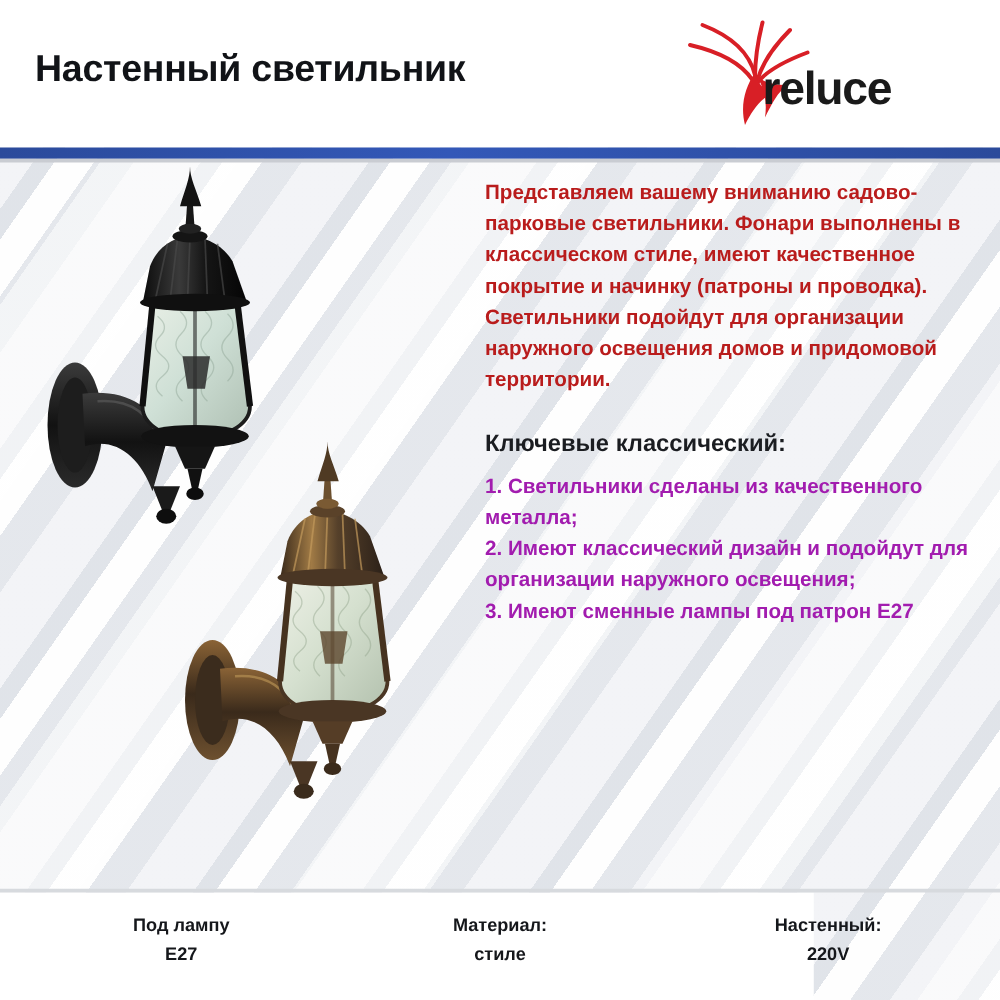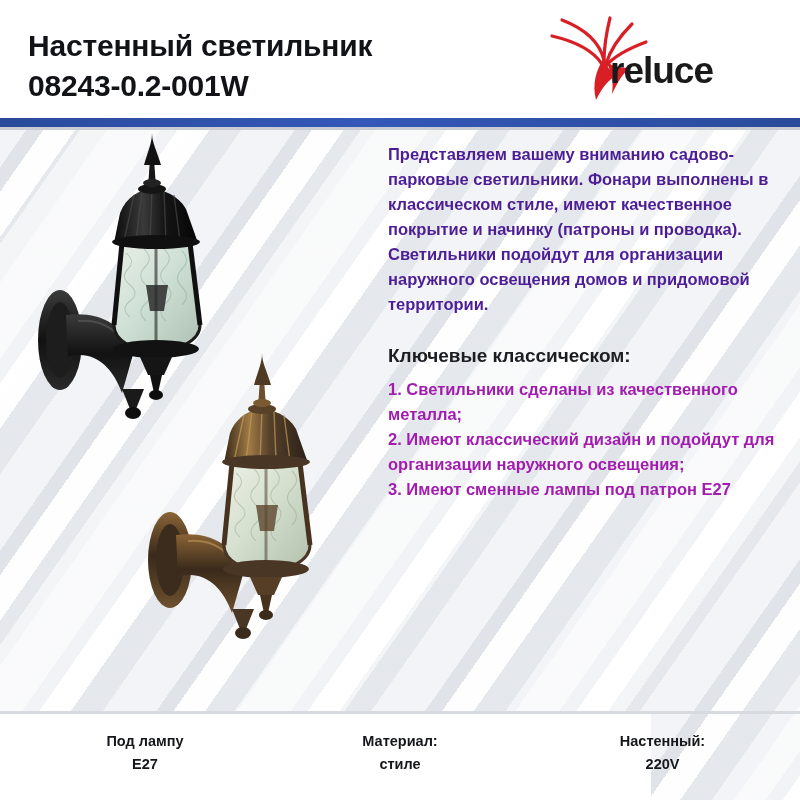--- a/index.html
+++ b/index.html
@@ -40,21 +40,21 @@
         rgba(255,255,255,0.55) 230px);
   }
 
   
   .header {
     position:absolute; left:0; top:0; width:800px; height:118px;
     background:#ffffff;
     z-index:5;
   }
   .header-title {
-    position:absolute; left:28px; top:26px;
+    position:absolute; left:28px; top:36px;
     width:540px;
     font-size:30px; font-weight:bold; color:#111317;
     line-height:40px;
     letter-spacing:-0.2px;
   }
   .header-title .line2 { display:block; }
 
   .logo {
     position:absolute; right:22px; top:14px;
     width:230px; height:92px;
@@ -74,21 +74,21 @@
     position:absolute; left:0; top:127px; width:800px; height:3px;
     background:#c9ccd2; z-index:6;
   }
 
   
   .text-col {
     position:absolute; left:388px; top:142px; width:392px;
     z-index:4;
   }
   .intro {
-    font-size:16.5px; font-weight:bold; color:#4c1d95; line-height:25px;
+    font-size:16.5px; font-weight:bold; color:#b91c1c; line-height:25px;
   }
   .adv-title {
     margin-top:26px;
     font-size:19px; font-weight:bold; color:#1b1d21; line-height:26px;
   }
   .adv-list {
     margin-top:8px;
     font-size:16.5px; font-weight:bold; color:#a21caf; line-height:25px;
   }
 
@@ -119,21 +119,20 @@
 <body>
 
 <div id="page">
 
   <div class="bg-stripes"></div>
   <div class="bg-soft"></div>
 
   <div class="header">
     <div class="header-title">
       <span>Настенный светильник</span>
-      <span class="line2">08243-0.2-001W</span>
     </div>
 
     <div class="logo">
       <svg width="230" height="92" viewBox="0 0 230 92">
         <g fill="none" stroke="#d81f26" stroke-width="3.2" stroke-linecap="round">
           <path d="M14 6 C 40 16, 52 30, 56 46"></path>
           <path d="M4 22 C 30 28, 46 38, 54 50"></path>
           <path d="M62 4 C 58 20, 56 34, 56 48"></path>
           <path d="M84 10 C 72 22, 62 36, 58 50"></path>
           <path d="M98 28 C 82 34, 66 42, 58 52"></path>
@@ -269,21 +268,21 @@
       <ellipse cx="134" cy="68" rx="9" ry="4" fill="#7a5a33"></ellipse>
       <ellipse cx="138" cy="234" rx="43" ry="9" fill="#4a3624"></ellipse>
       <path d="M122 242 L 154 242 L 146 260 L 130 260 Z" fill="#553d26"></path>
       <path d="M132 260 L 144 260 L 140 278 L 136 278 Z" fill="#46321f"></path>
       <ellipse cx="138" cy="280" rx="7" ry="5" fill="#3b2b1b"></ellipse>
     </svg>
   </div>
 
   <div class="text-col">
     <div class="intro">Представляем вашему вниманию садово-парковые светильники. Фонари выполнены в классическом стиле, имеют качественное покрытие и начинку (патроны и проводка). Светильники подойдут для организации наружного освещения домов и придомовой территории.</div>
-    <div class="adv-title">Ключевые классическом:</div>
+    <div class="adv-title">Ключевые классический:</div>
     <div class="adv-list" style="white-space:pre-line;">1. Светильники сделаны из качественного металла;
 2. Имеют классический дизайн и подойдут для организации наружного освещения;
 3. Имеют сменные лампы под патрон E27</div>
   </div>
 
   <div class="footer-rule"></div>
   <div class="footer">
     <div class="foot-cell foot-a">
       <div>Под лампу</div>
       <div>E27</div>

